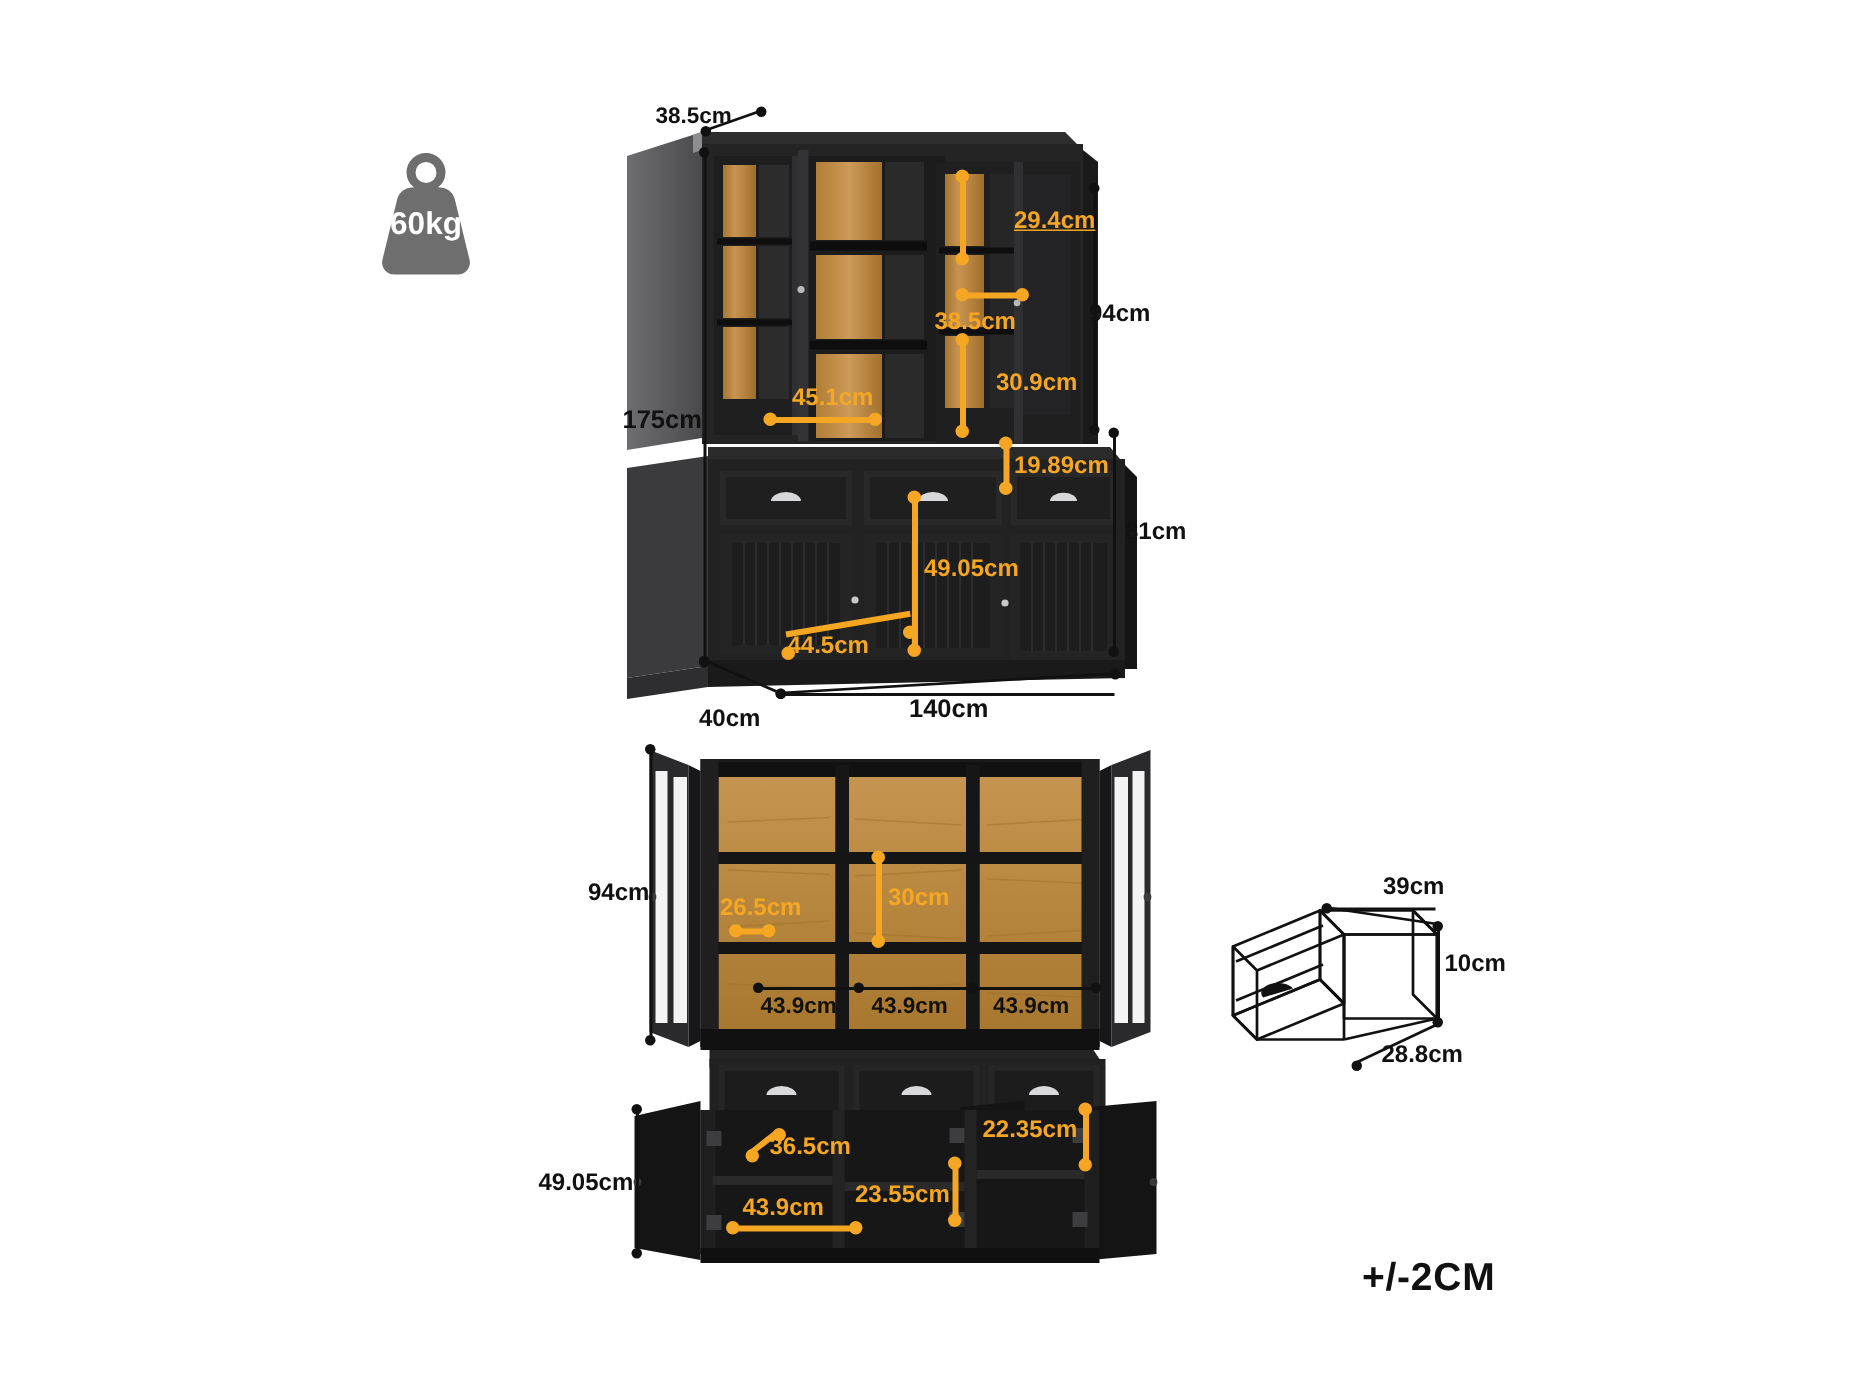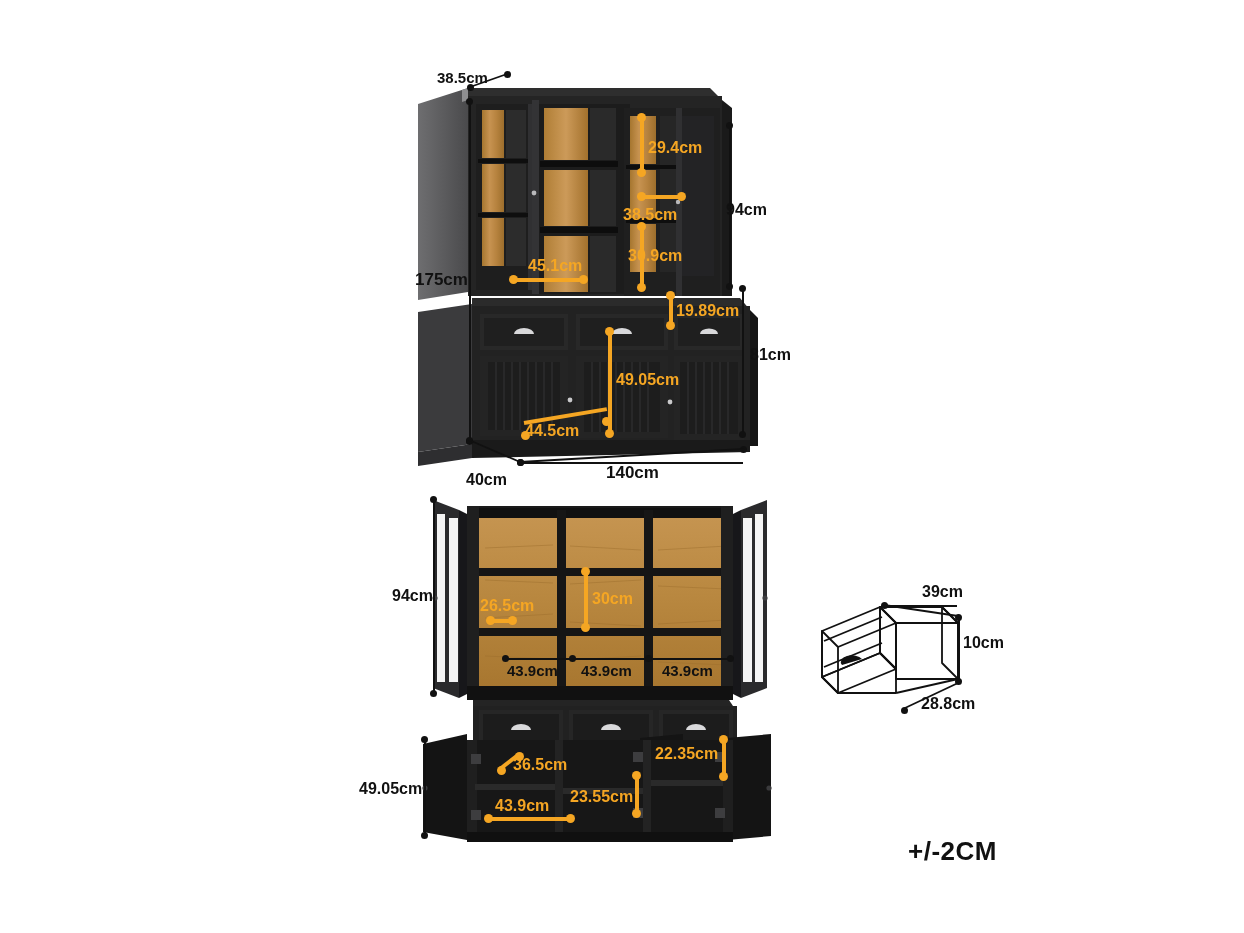--- a/index.html
+++ b/index.html
@@ -47,20 +47,27 @@
   .oln.h{height:4px;}
   .odot{position:absolute;width:9px;height:9px;border-radius:50%;background:#f5a623;}
 
   svg{display:block;overflow:visible;}
 </style>
 </head>
 <body>
 
 <div class="stage">
 
+  <div class="weight">
+    <svg width="92" height="92" viewBox="0 0 92 92">
+      <path d="M46 6 a13 13 0 0 1 13 13 a13 13 0 0 1 -5 10 l2 0 a10 10 0 0 1 9 7 l10 41 a8 8 0 0 1 -8 10 l-42 0 a8 8 0 0 1 -8 -10 l10 -41 a10 10 0 0 1 9 -7 l2 0 a13 13 0 0 1 -5 -10 a13 13 0 0 1 13 -13 z
+               M46 12 a7 7 0 0 0 -7 7 a7 7 0 0 0 7 7 a7 7 0 0 0 7 -7 a7 7 0 0 0 -7 -7 z" fill="#6e6e6e" fill-rule="evenodd"></path>
+    </svg>
+    <div class="txt">60kg</div>
+  </div>
 
   <svg class="abs" style="left:410px;top:60px;" width="380" height="430">
     <defs>
       <linearGradient id="woodG" x1="0" y1="0" x2="1" y2="0">
         <stop offset="0%" stop-color="#a6762f"></stop>
         <stop offset="35%" stop-color="#c79351"></stop>
         <stop offset="65%" stop-color="#b7833f"></stop>
         <stop offset="100%" stop-color="#9d6e2c"></stop>
       </linearGradient>
       <linearGradient id="woodG2" x1="0" y1="0" x2="1" y2="0">
@@ -213,31 +220,31 @@
   <div class="ln h" style="left:521px;top:462px;width:222px;"></div>
   <div class="dot" style="left:740px;top:446px;"></div>
   <svg class="abs" style="left:520px;top:440px;" width="230" height="28">
     <line x1="0" y1="22" x2="224" y2="9" stroke="#111" stroke-width="1.8"></line>
   </svg>
   <div class="dim black s17" style="left:606px;top:464px;">140cm</div>
 
   <div class="odot" style="left:637px;top:113px;"></div>
   <div class="oln v" style="left:639.5px;top:117px;height:55px;"></div>
   <div class="odot" style="left:637px;top:168px;"></div>
-  <div class="dim orange s16" style="left:648px;top:140px;">29.4cm</div>
+  <div class="dim orange s16" style="left:676px;top:140px;text-decoration:underline;">29.4cm</div>
 
   <div class="odot" style="left:637px;top:192px;"></div>
   <div class="oln h" style="left:641px;top:194.5px;width:38px;"></div>
   <div class="odot" style="left:677px;top:192px;"></div>
   <div class="dim orange s16" style="left:623px;top:207px;">38.5cm</div>
 
   <div class="odot" style="left:637px;top:222px;"></div>
   <div class="oln v" style="left:639.5px;top:226px;height:60px;"></div>
   <div class="odot" style="left:637px;top:283px;"></div>
-  <div class="dim orange s16" style="left:628px;top:248px;">30.9cm</div>
+  <div class="dim orange s16" style="left:664px;top:248px;">30.9cm</div>
 
   <div class="odot" style="left:509px;top:275px;"></div>
   <div class="oln h" style="left:513px;top:277.5px;width:68px;"></div>
   <div class="odot" style="left:579px;top:275px;"></div>
   <div class="dim orange s16" style="left:528px;top:258px;">45.1cm</div>
 
   <div class="odot" style="left:666px;top:291px;"></div>
   <div class="oln v" style="left:668.5px;top:295px;height:29px;"></div>
   <div class="odot" style="left:666px;top:321px;"></div>
   <div class="dim orange s16" style="left:676px;top:303px;">19.89cm</div>

